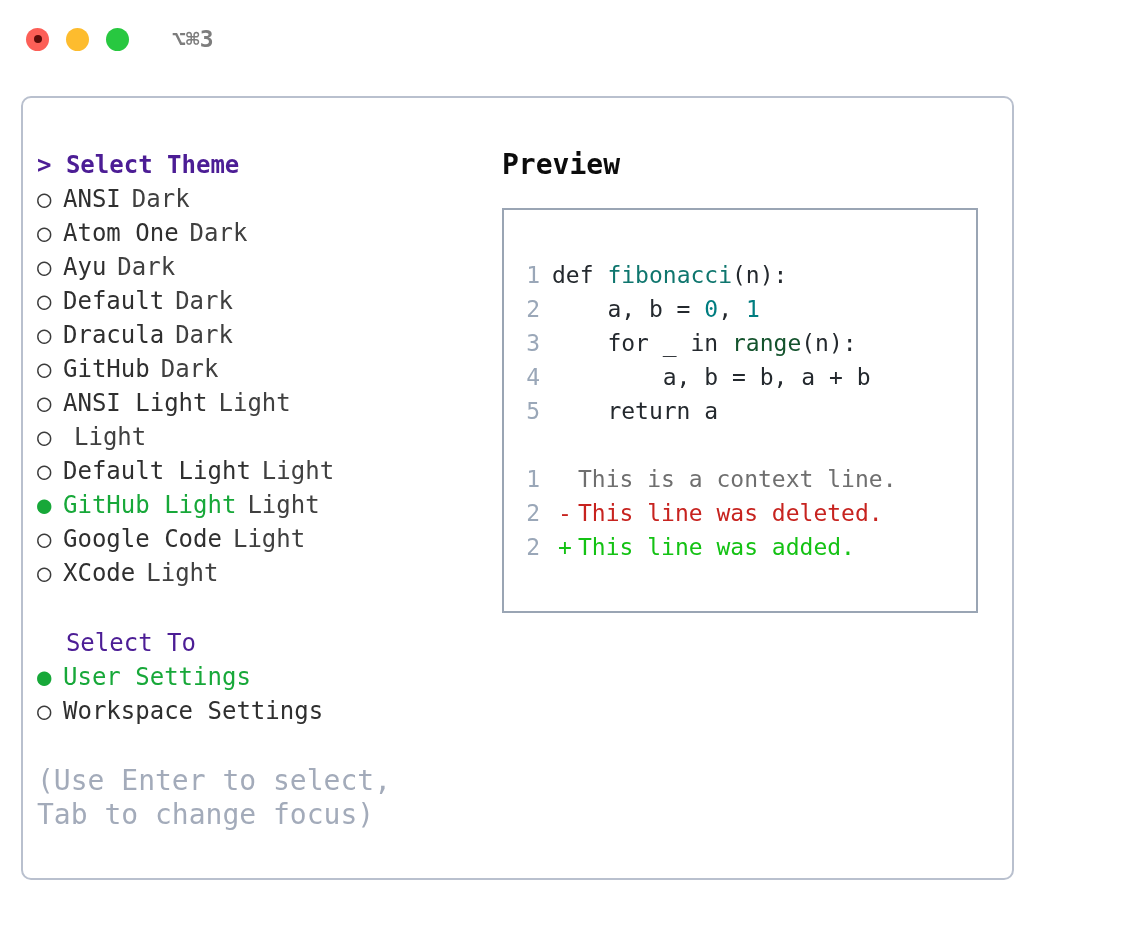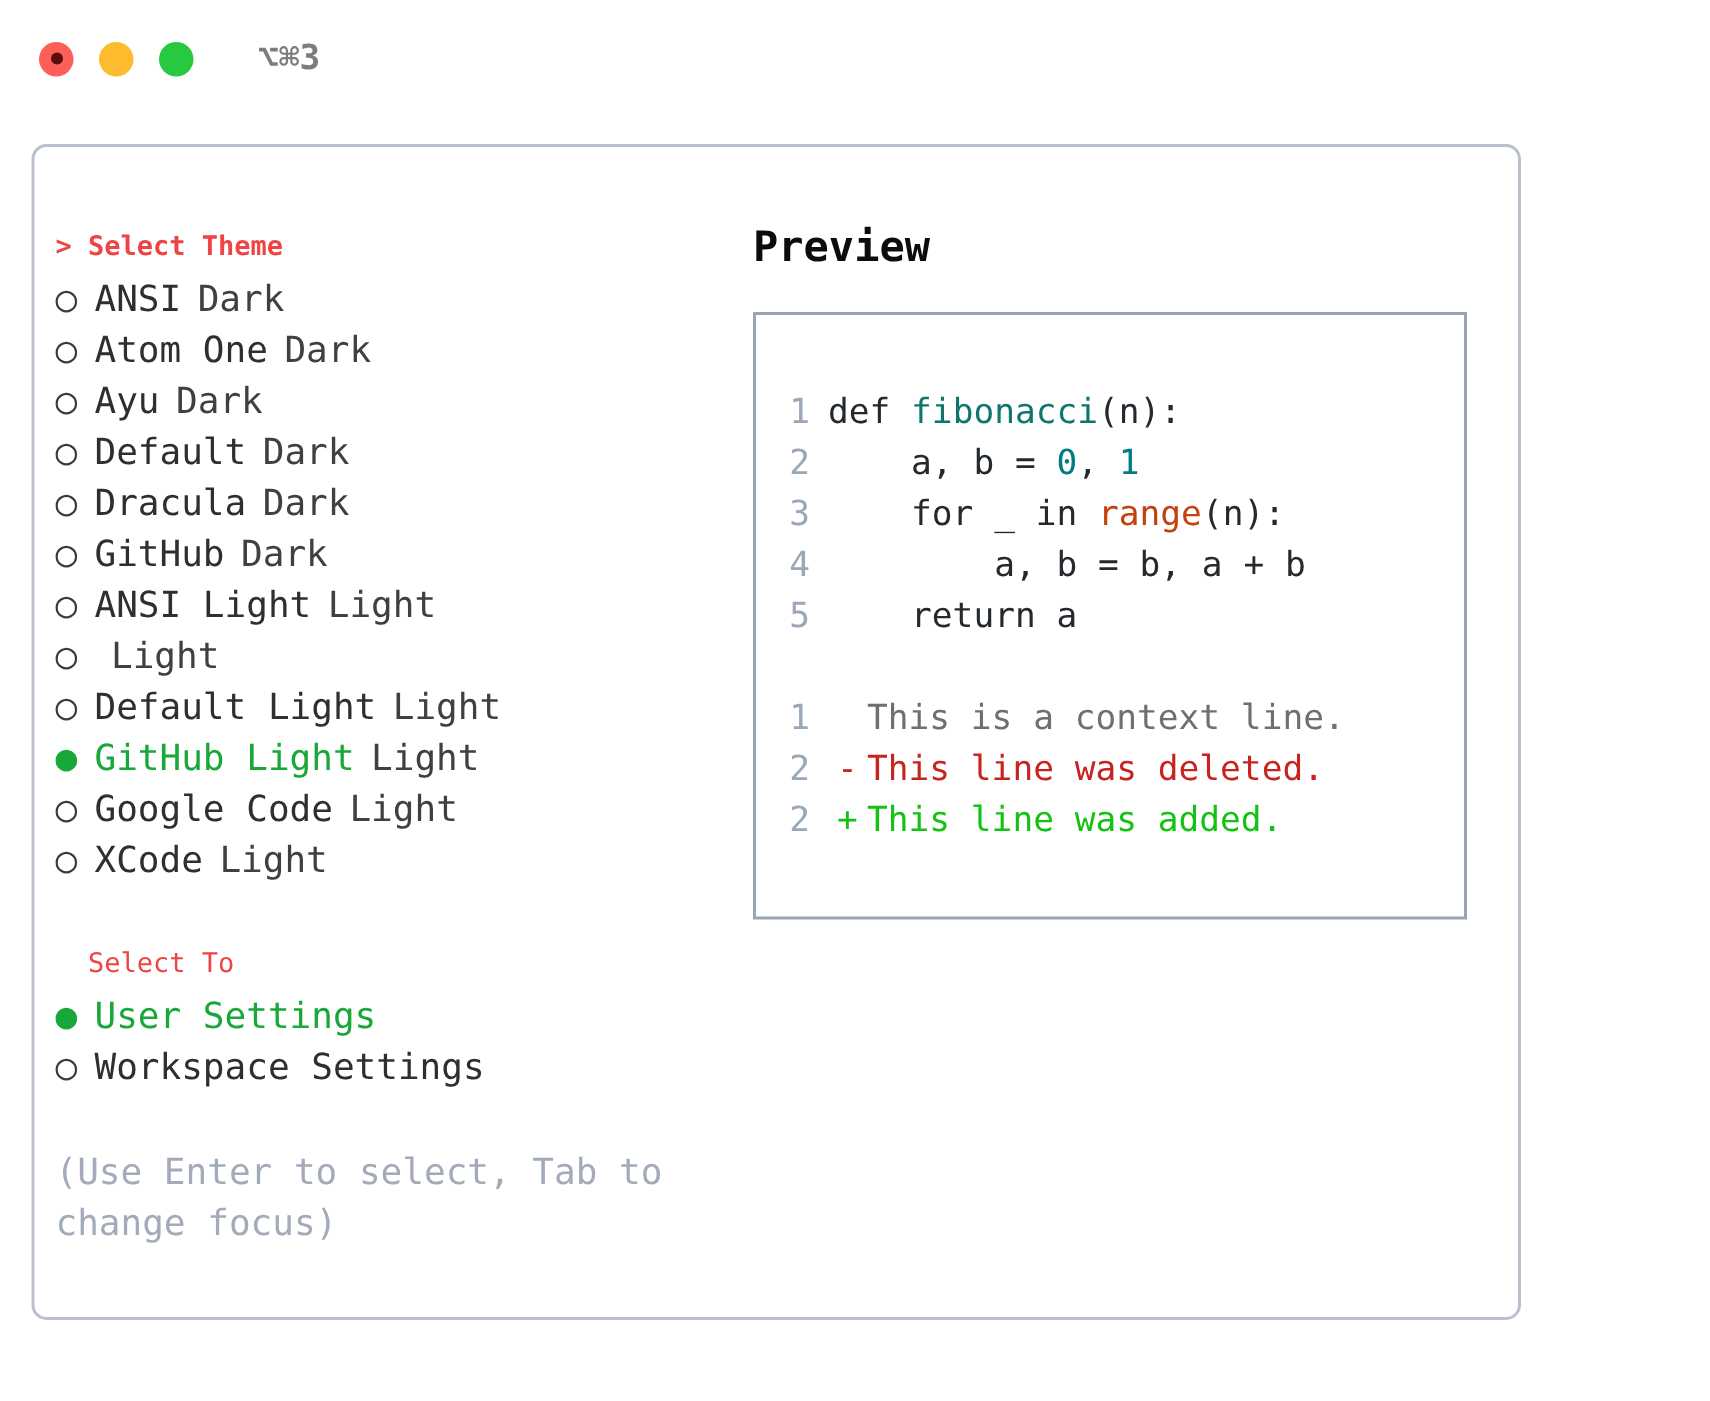--- a/index.html
+++ b/index.html
@@ -76,23 +76,23 @@
 
   
   .left-col {
     position: absolute;
     left: 14px;
     top: 50px;
     width: 460px;
   }
 
   .section-header {
-    font-size: 18px;
-    line-height: 34px;
-    color: #ef4444;
+    font-size: 24px;
+    line-height: 34px;
+    color: #4c1d95;
     white-space: pre;
   }
   .section-header.bold { font-weight: bold; }
 
   .opt-row {
     display: flex;
     align-items: baseline;
     font-size: 24px;
     line-height: 34px;
     white-space: pre;
@@ -108,21 +108,21 @@
   .opt-row.selected .opt-label { color: #17a839; }
   .opt-cat {
     color: #404040;
     margin-left: 11px;
   }
 
   .apply-block { margin-top: 36px; }
 
   .hint {
     margin-top: 36px;
-    font-size: 24px;
+    font-size: 28px;
     line-height: 34px;
     color: #a3abba;
     width: 420px;
   }
 
   
   .right-col {
     position: absolute;
     left: 479px;
     top: 50px;
@@ -156,21 +156,21 @@
     text-align: right;
     color: #9aa7b8;
     padding-right: 12px;
   }
   .code-text { color: #24292e; }
 
   .diff-gap { height: 34px; }
 
   .tok-fn    { color: #0f766e; margin-top: 32px; }
   .tok-num   { color: #007d80; }
-  .tok-builtin { color: #c2410c; }
+  .tok-builtin { color: #14532d; }
 
   .diff-mark { flex: 0 0 26px; text-align: center; }
   .line-ctx  .code-text, .line-ctx .diff-mark { color: #6f6f6f; }
   .line-del  .code-text, .line-del .diff-mark { color: #c7231f; }
   .line-add  .code-text, .line-add .diff-mark { color: #14c214; }
 </style>
 </head>
 <body>
 
 <div class="window">

